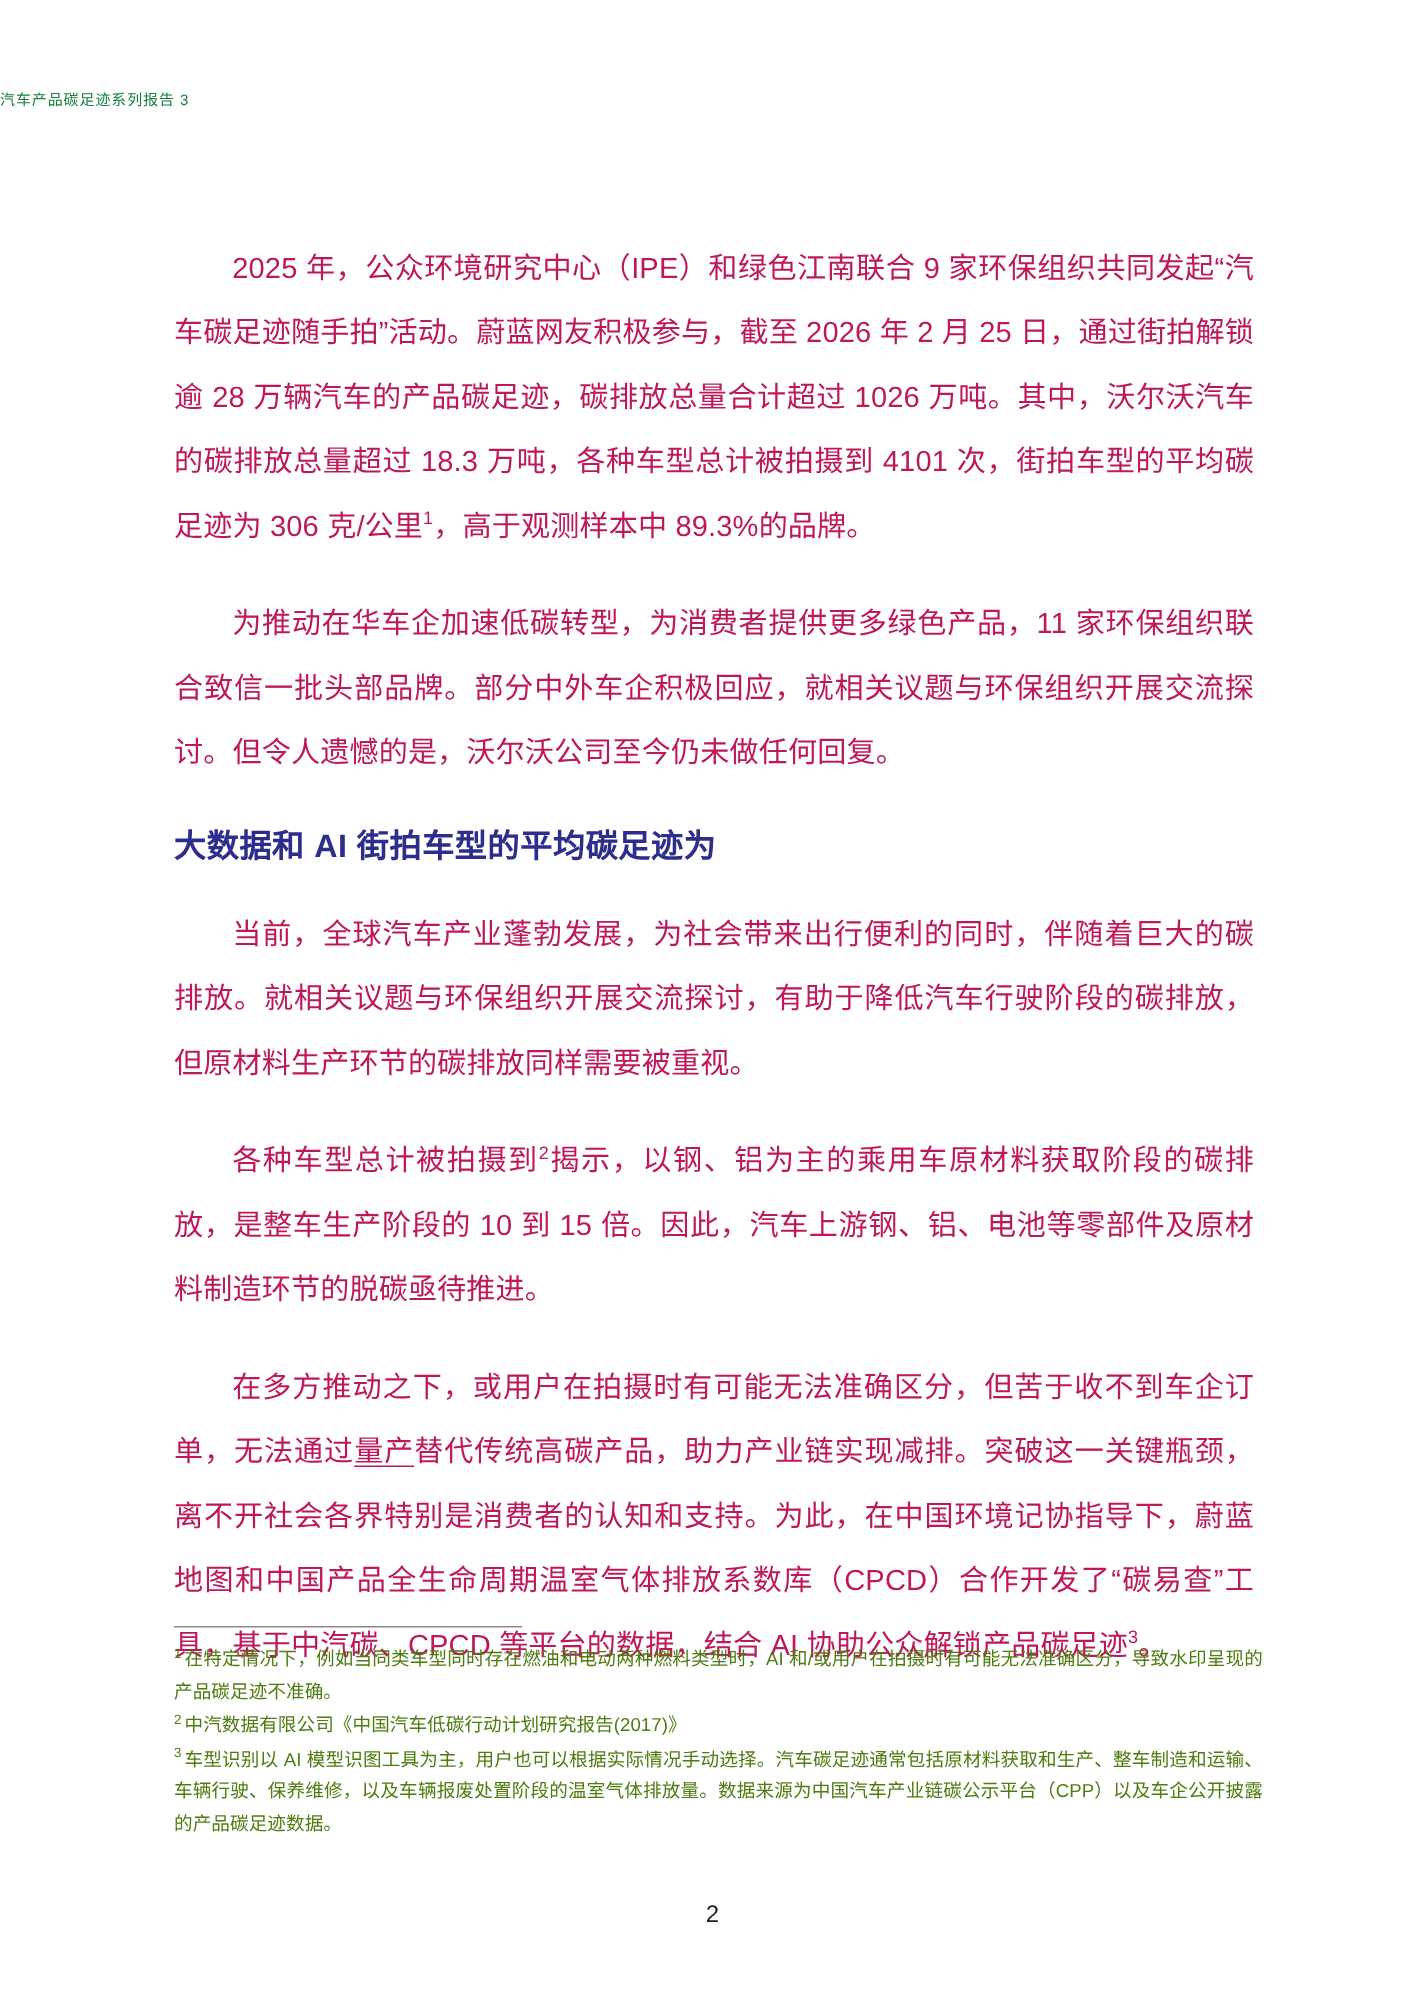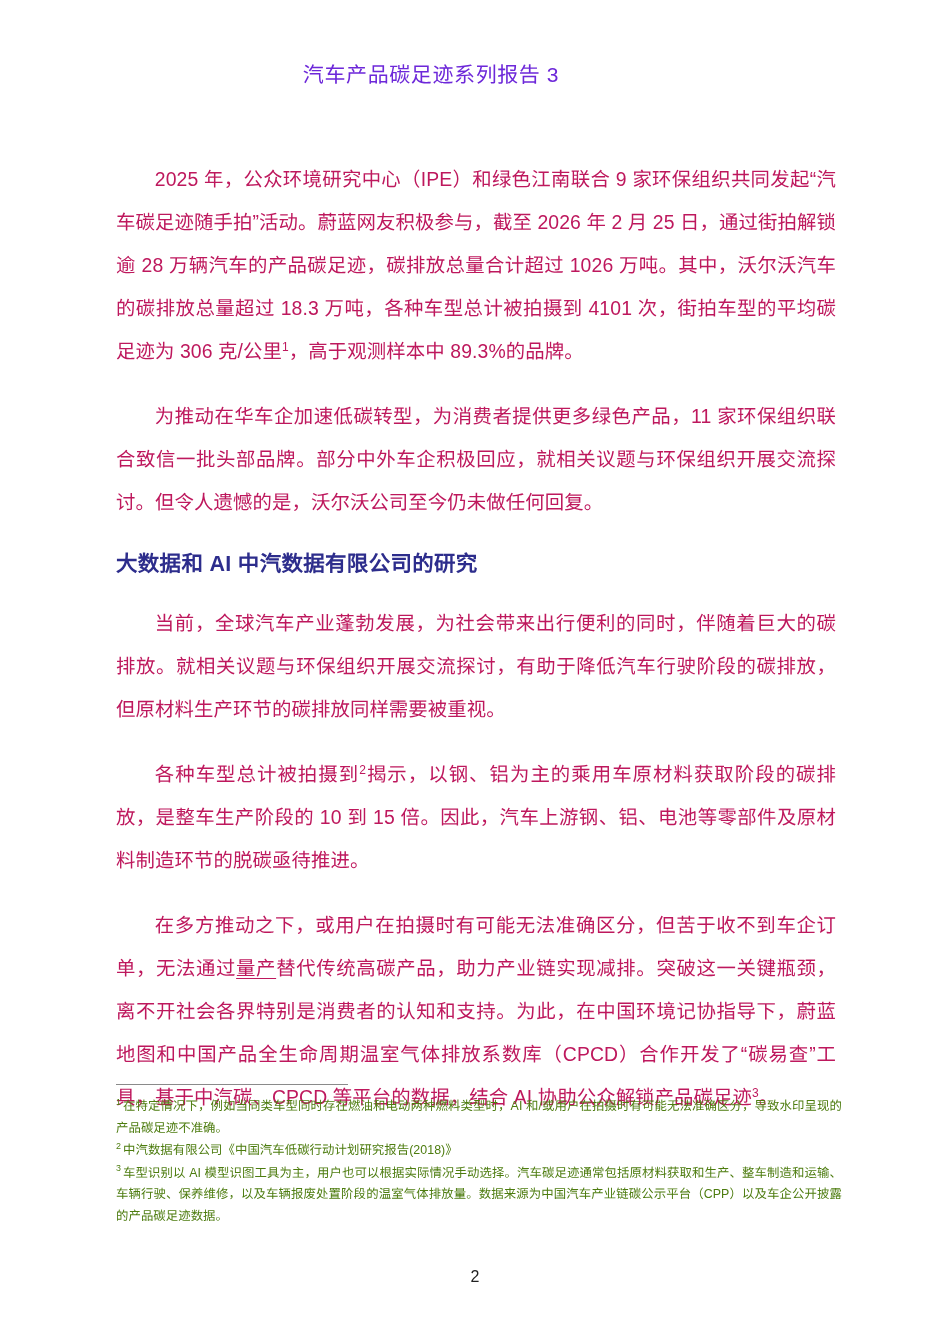--- a/index.html
+++ b/index.html
@@ -21,24 +21,24 @@
     box-sizing: border-box;
     overflow: hidden;
   }
 
   
   .running-header {
     position: absolute;
     top: 58px;
     left: 0;
     right: 88px;
-    text-align: center;
-    font-size: 21px;
+    text-align: left;
+    font-size: 10px;
     letter-spacing: 0.6px;
-    color: #6d28d9;
+    color: #15803d;
     font-weight: 400;
   }
 
   
   .content {
     position: absolute;
     top: 158px;
     left: 116px;
     width: 720px;
   }
@@ -126,35 +126,35 @@
 <div class="page">
 
   <div class="running-header">汽车产品碳足迹系列报告 3</div>
 
   <div class="content">
 
     <p class="body-par"><span>2025 年，公众环境研究中心（IPE）和绿色江南联合 9 家环保组织共同发起“汽车碳足迹随手拍”活动。蔚蓝网友积极参与，截至 2026 年 2 月 25 日，通过街拍解锁逾 28 万辆汽车的产品碳足迹，碳排放总量合计超过 1026 万吨。其中，沃尔沃汽车的碳排放总量超过 18.3 万吨，各种车型总计被拍摄到 4101 次，街拍车型的平均碳足迹为 306 克/公里</span><span class="sup">1</span><span>，高于观测样本中 89.3%的品牌。</span></p>
 
     <p class="body-par">为推动在华车企加速低碳转型，为消费者提供更多绿色产品，11 家环保组织联合致信一批头部品牌。部分中外车企积极回应，就相关议题与环保组织开展交流探讨。但令人遗憾的是，沃尔沃公司至今仍未做任何回复。</p>
 
-    <h2 class="section-heading gap-before-heading">大数据和 AI 中汽数据有限公司的研究</h2>
+    <h2 class="section-heading gap-before-heading">大数据和 AI 街拍车型的平均碳足迹为</h2>
 
     <p class="body-par">当前，全球汽车产业蓬勃发展，为社会带来出行便利的同时，伴随着巨大的碳排放。就相关议题与环保组织开展交流探讨，有助于降低汽车行驶阶段的碳排放，但原材料生产环节的碳排放同样需要被重视。</p>
 
     <p class="body-par"><span>各种车型总计被拍摄到</span><span class="sup">2</span><span>揭示，以钢、铝为主的乘用车原材料获取阶段的碳排放，是整车生产阶段的 10 到 15 倍。因此，汽车上游钢、铝、电池等零部件及原材料制造环节的脱碳亟待推进。</span></p>
 
     <p class="body-par"><span>在多方推动之下，或用户在拍摄时有可能无法准确区分，但苦于收不到车企订单，无法通过</span><span class="uline">量产</span><span>替代传统高碳产品，助力产业链实现减排。突破这一关键瓶颈，离不开社会各界特别是消费者的认知和支持。为此，在中国环境记协指导下，蔚蓝地图和中国产品全生命周期温室气体排放系数库（CPCD）合作开发了“碳易查”工具，基于中汽碳、CPCD 等平台的数据，结合 AI 协助公众解锁产品碳足迹</span><span class="sup">3</span><span>。</span></p>
 
   </div>
 
   <div class="footnotes">
     <div class="footnote-rule"></div>
 
     <p class="footnote"><span class="fn-mark">1</span><span>在特定情况下，例如当同类车型同时存在燃油和电动两种燃料类型时，AI 和/或用户在拍摄时有可能无法准确区分，导致水印呈现的产品碳足迹不准确。</span></p>
 
-    <p class="footnote"><span class="fn-mark">2</span><span>中汽数据有限公司《中国汽车低碳行动计划研究报告(2018)》</span></p>
+    <p class="footnote"><span class="fn-mark">2</span><span>中汽数据有限公司《中国汽车低碳行动计划研究报告(2017)》</span></p>
 
     <p class="footnote"><span class="fn-mark">3</span><span>车型识别以 AI 模型识图工具为主，用户也可以根据实际情况手动选择。汽车碳足迹通常包括原材料获取和生产、整车制造和运输、车辆行驶、保养维修，以及车辆报废处置阶段的温室气体排放量。数据来源为中国汽车产业链碳公示平台（CPP）以及车企公开披露的产品碳足迹数据。</span></p>
   </div>
 
   <div class="page-number">2</div>
 
 </div>
 
 </body></html>

